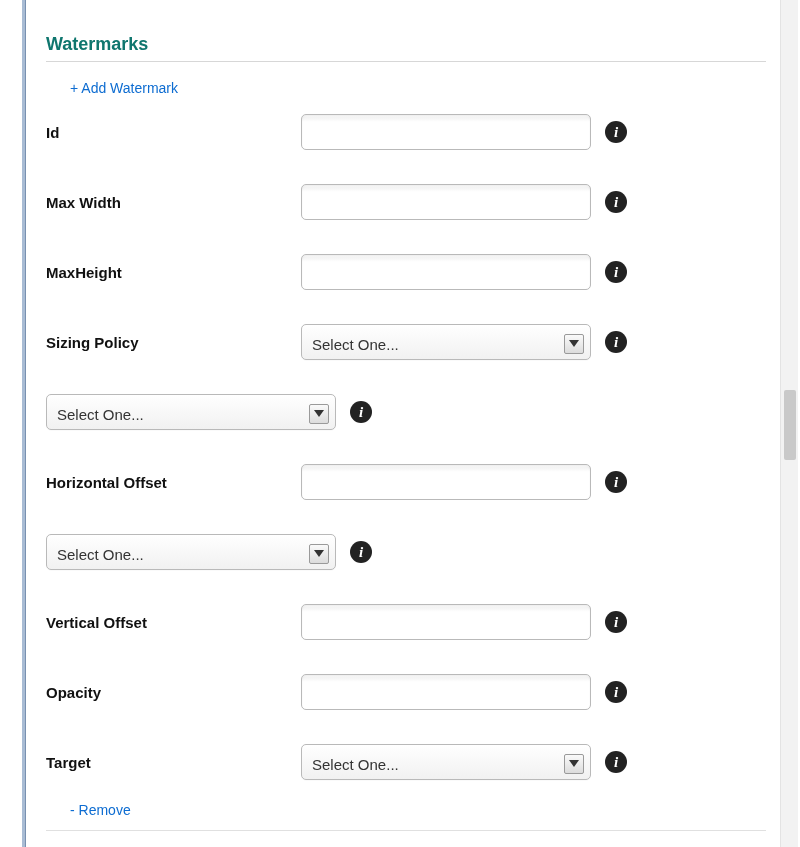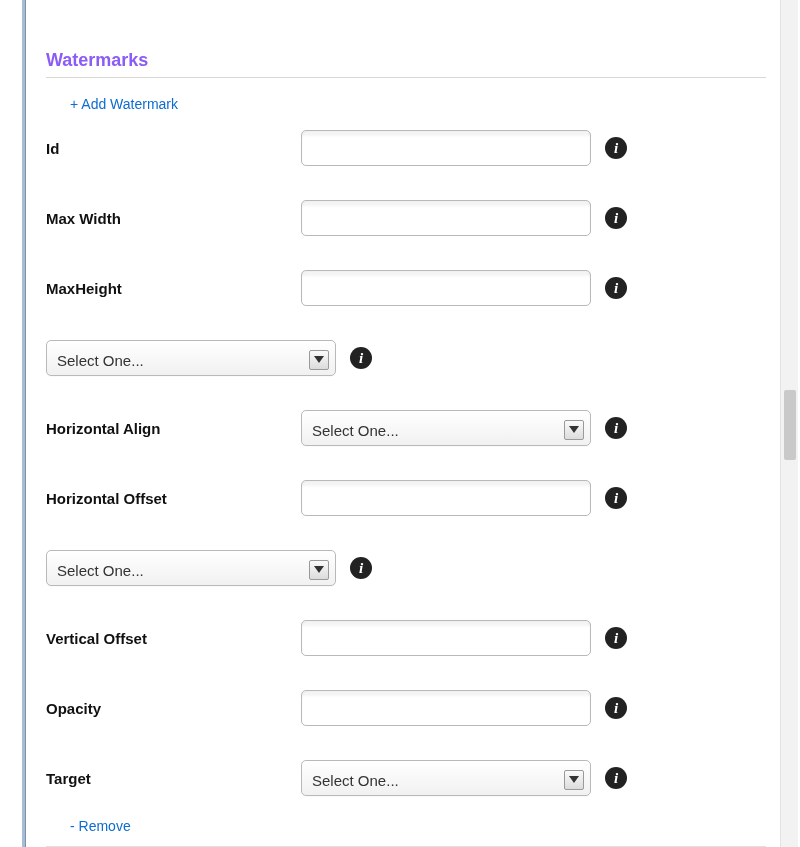--- a/index.html
+++ b/index.html
@@ -45,22 +45,22 @@
     border-radius: 2px;
   }
   .content {
     margin-left: 28px;
     margin-right: 4px;
     padding-top: 24px;
   }
   .section-title {
     font-size: 18px;
     font-weight: bold;
-    color: #8b5cf6;
-    margin: 16px 0 6px 0;
+    color: #0f766e;
+    margin: 0 0 6px 0;
   }
   .hr {
     border: none;
     border-top: 1px solid #d7d7d7;
     margin: 0 0 18px 0;
   }
   .add-link, .remove-link {
     color: #0d6cd1;
     font-size: 14px;
     text-decoration: none;
@@ -185,33 +185,33 @@
         <div class="info">i</div>
       </div>
 
       <div class="row">
         <div class="label">MaxHeight</div>
         <input class="field" type="text" value="" style="">
         <div class="info">i</div>
       </div>
 
       <div class="row">
-        <div class="select-wrap">
-          <span class="select-text">Select One...</span>
-          <span class="select-btn">
-            <svg width="10" height="8" viewBox="0 0 10 8">
-                <polygon points="0,0 10,0 5,7" fill="#333"></polygon>
-              </svg>
-          </span>
-        </div>
-        <div class="info">i</div>
-      </div>
-
-      <div class="row">
-        <div class="label">Horizontal Align</div>
+        <div class="label">Sizing Policy</div>
+        <div class="select-wrap">
+          <span class="select-text">Select One...</span>
+          <span class="select-btn">
+            <svg width="10" height="8" viewBox="0 0 10 8">
+                <polygon points="0,0 10,0 5,7" fill="#333"></polygon>
+              </svg>
+          </span>
+        </div>
+        <div class="info">i</div>
+      </div>
+
+      <div class="row">
         <div class="select-wrap">
           <span class="select-text">Select One...</span>
           <span class="select-btn">
             <svg width="10" height="8" viewBox="0 0 10 8">
                 <polygon points="0,0 10,0 5,7" fill="#333"></polygon>
               </svg>
           </span>
         </div>
         <div class="info">i</div>
       </div>

